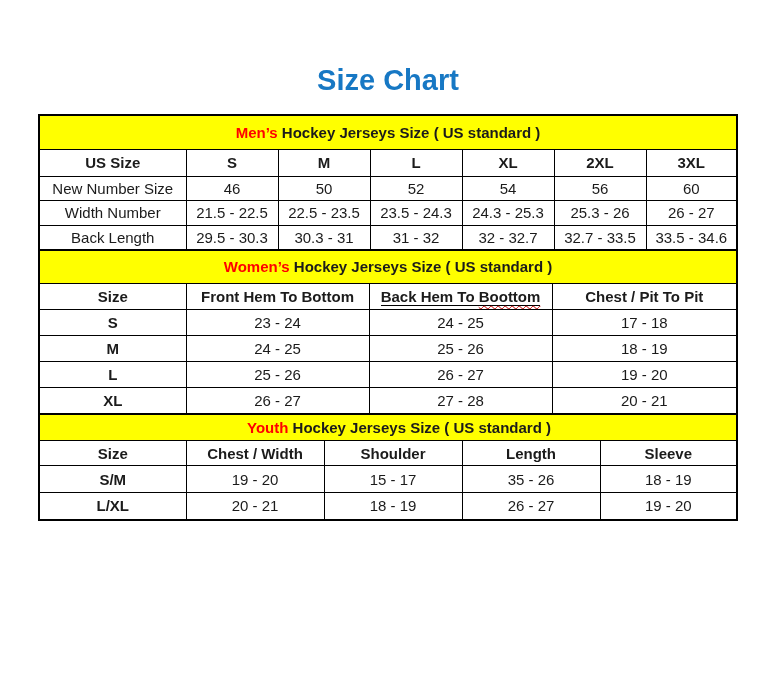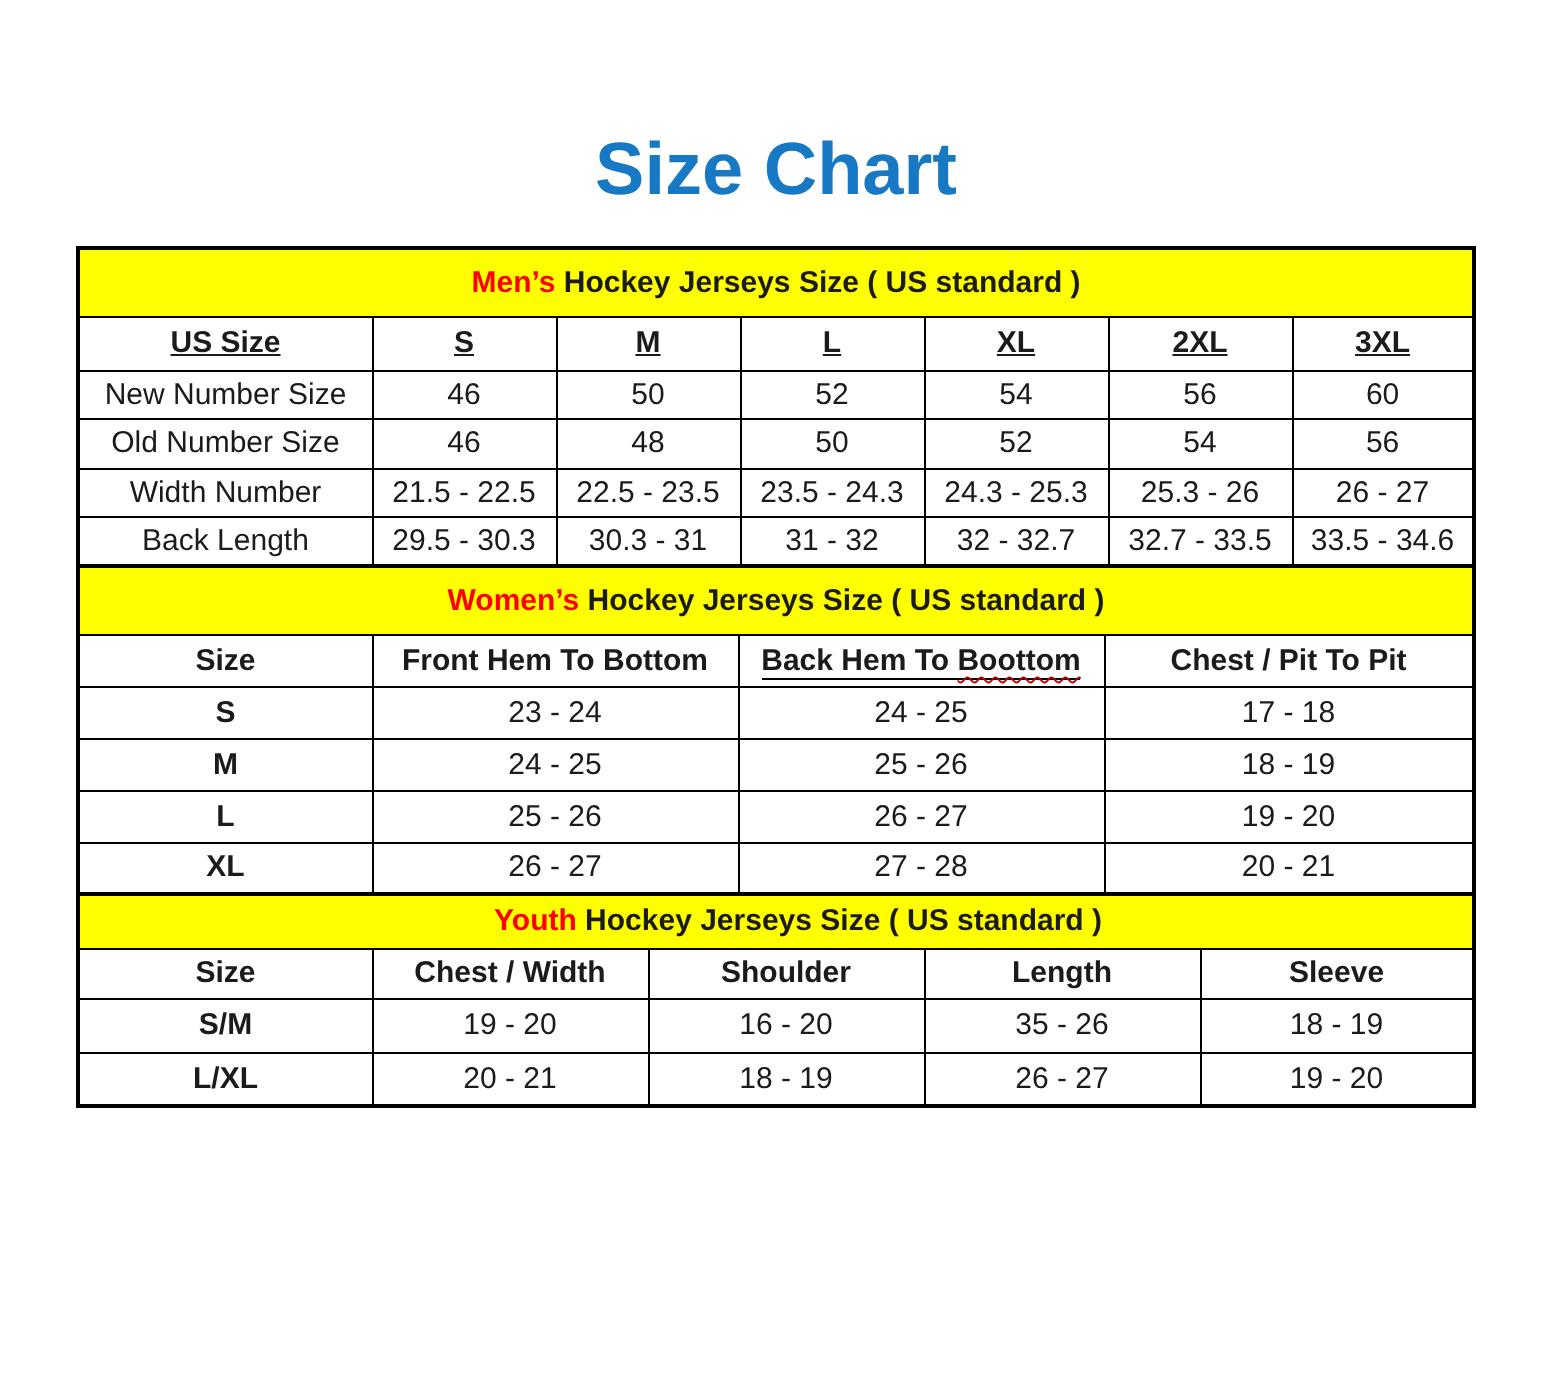--- a/index.html
+++ b/index.html
@@ -14,21 +14,21 @@
   html,body{width:776px;height:692px;}
   body{
     background:#ffffff;
     font-family:"Liberation Sans", sans-serif;
     color:var(--ink);
     overflow:hidden;
   }
   .page-title{
     margin-top:64px;
     text-align:center;
-    font-size:37px;
+    font-size:29px;
     font-weight:700;
     color:var(--title-blue);
     letter-spacing:0px;
   }
   .chart-wrap{
     margin:17px 0 0 38px;
     width:698px;
   }
   table.size-table{
     border-collapse:collapse;
@@ -54,21 +54,21 @@
     font-weight:700;
     font-size:17.5px;
     color:#000;
     margin-left:10px;
   }
   #t-mens .banner-cell{height:34px;}
   #t-womens .banner-cell{height:34px;text-align:center;}
   #t-youth .banner-cell{height:27px;padding-left:24px;}
   .banner-highlight{color:var(--accent-red);}
   .cols-row th{font-weight:700;}
-  #t-mens .cols-row th{height:27px;text-decoration:underline;}
+  #t-mens .cols-row th{height:27px;}
   #t-womens .cols-row th{height:26px;}
   #t-youth .cols-row th{height:25px;}
   #t-mens tbody th,#t-mens tbody td{height:24.5px;}
   #t-womens tbody th,#t-womens tbody td{height:26px;}
   #t-youth tbody th,#t-youth tbody td{height:27px;}
   tbody td{font-weight:400;}
   tbody th{font-weight:700;}
   #t-mens tbody th{font-weight:400;}
   .underlined{
     border-bottom:1.4px solid #000;
@@ -116,29 +116,20 @@
         <tr>
           <th>New Number Size</th>
           <td>46</td>
           <td>50</td>
           <td>52</td>
           <td>54</td>
           <td>56</td>
           <td>60</td>
         </tr>
         <tr>
-          <th>Old Number Size</th>
-          <td>46</td>
-          <td>48</td>
-          <td>50</td>
-          <td>52</td>
-          <td>54</td>
-          <td>56</td>
-        </tr>
-        <tr>
           <th>Width Number</th>
           <td>21.5 - 22.5</td>
           <td>22.5 - 23.5</td>
           <td>23.5 - 24.3</td>
           <td>24.3 - 25.3</td>
           <td>25.3 - 26</td>
           <td>26 - 27</td>
         </tr>
         <tr>
           <th>Back Length</th>
@@ -213,21 +204,21 @@
           <th>Chest / Width</th>
           <th>Shoulder</th>
           <th>Length</th>
           <th>Sleeve</th>
         </tr>
       </thead>
       <tbody>
         <tr>
           <th>S/M</th>
           <td>19 - 20</td>
-          <td>16 - 20</td>
+          <td>15 - 17</td>
           <td>35 - 26</td>
           <td>18 - 19</td>
         </tr>
         <tr>
           <th>L/XL</th>
           <td>20 - 21</td>
           <td>18 - 19</td>
           <td>26 - 27</td>
           <td>19 - 20</td>
         </tr>

